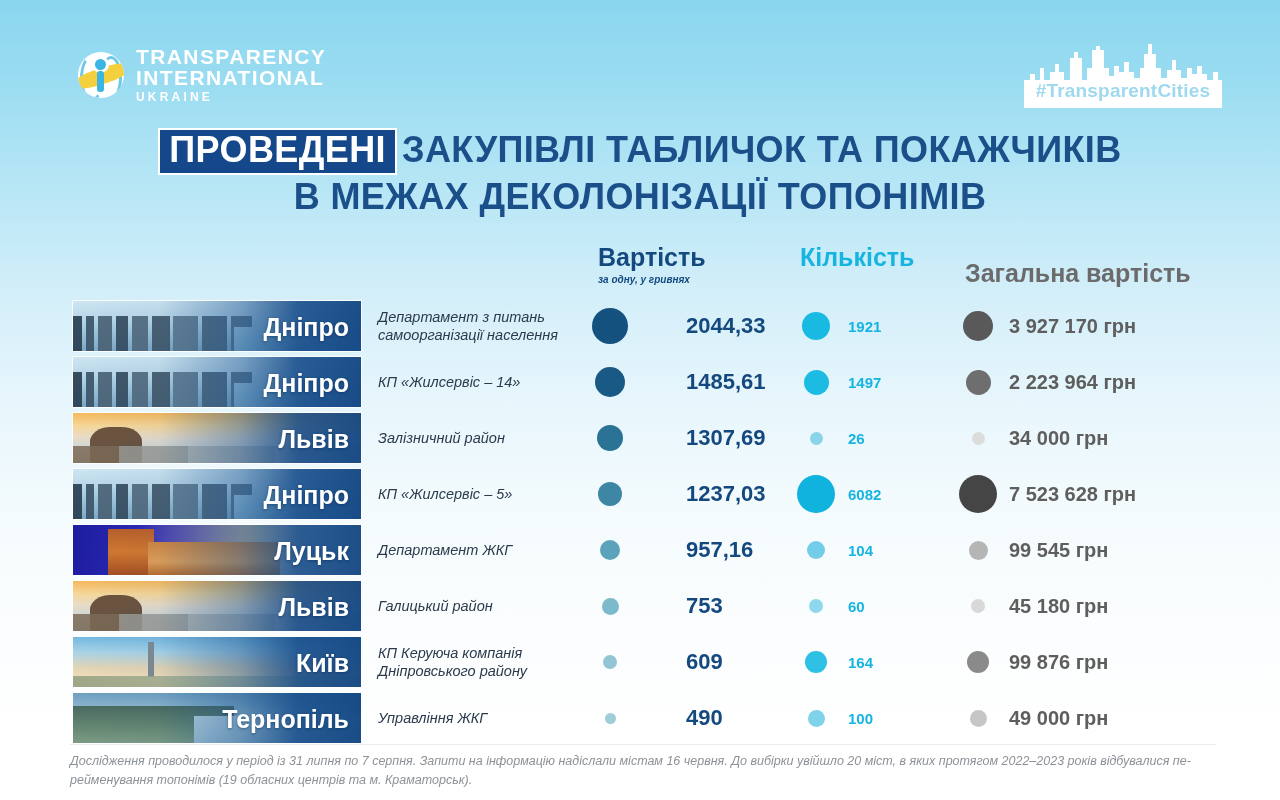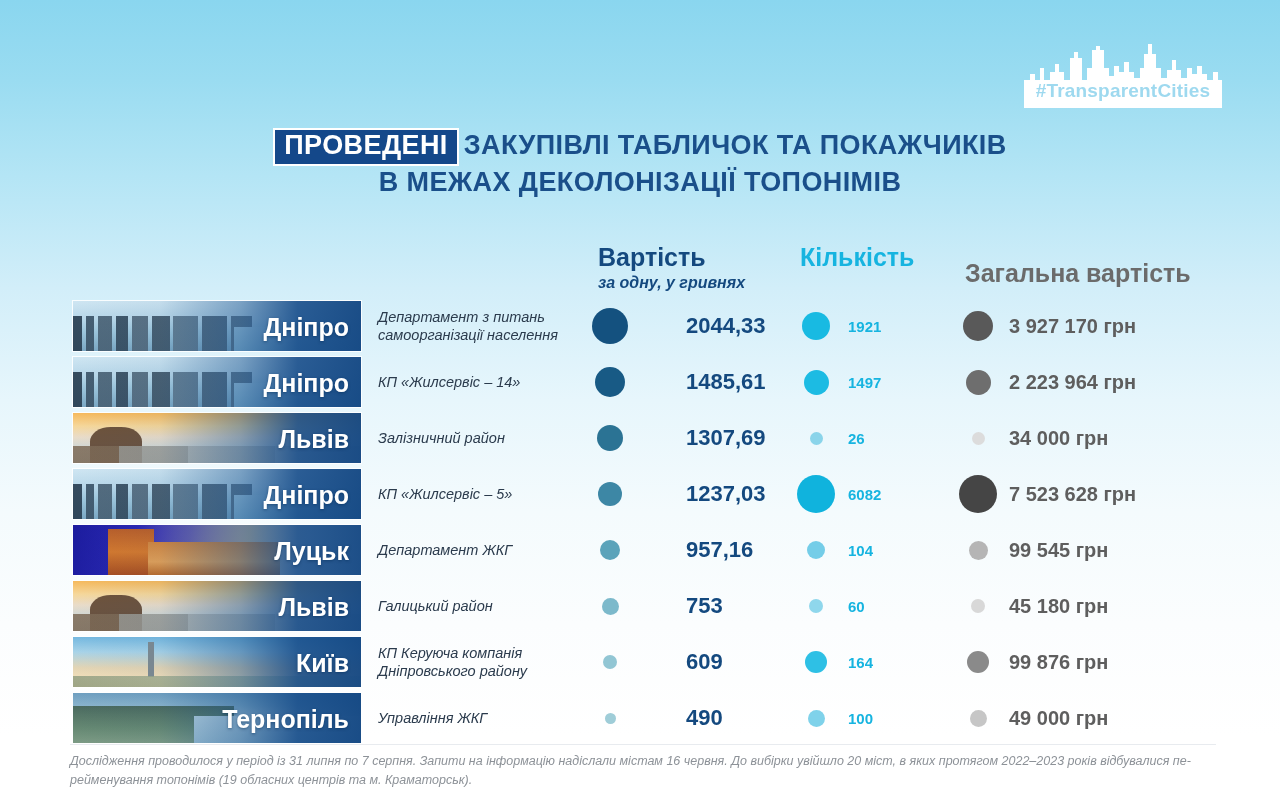--- a/index.html
+++ b/index.html
@@ -146,21 +146,21 @@
 
   
   .title-wrap {
     position: absolute;
     left: 0;
     top: 128px;
     width: 1280px;
     text-align: center;
   }
   .title-line {
-    font-size: 27px;
+    font-size: 36px;
     font-weight: bold;
     color: #1a4f8a;
     letter-spacing: 0.4px;
     line-height: 1.2;
     white-space: nowrap;
   }
   .title-line .hl {
     display: inline-block;
     background: #14488a;
     color: #ffffff;
@@ -185,21 +185,21 @@
   .ch-cost {
     left: 598px;
     top: 0;
     font-size: 25px;
     color: #14497f;
   }
   .ch-cost-sub {
     position: absolute;
     left: 598px;
     top: 31px;
-    font-size: 16px;
+    font-size: 10px;
     font-style: italic;
     font-weight: bold;
     color: #14497f;
   }
   .ch-qty {
     left: 800px;
     top: 0;
     font-size: 25px;
     color: #16b4e0;
   }
@@ -472,20 +472,34 @@
     width: 1146px;
     height: 1px;
     background: rgba(150,165,180,0.22);
   }
 </style>
 </head>
 <body>
 
 <div class="poster">
 
+  <div class="ti-logo">
+    <div class="ti-mark">
+      <div class="globe-arcL"></div>
+      <div class="globe-arcR"></div>
+      <div class="globe-band"></div>
+      <div class="globe-person"></div>
+      <div class="globe-body"></div>
+    </div>
+    <div class="ti-text">
+      <div class="l1">TRANSPARENCY</div>
+      <div class="l2">INTERNATIONAL</div>
+      <div class="l3">UKRAINE</div>
+    </div>
+  </div>
 
   <div class="hashtag-block">
     <svg class="skyline" viewBox="0 0 198 70" preserveAspectRatio="none">
       <path fill="#ffffff" d="M0,70 L0,42 L6,42 L6,36 L11,36 L11,42 L16,42 L16,30 L20,30 L20,42 L26,42 L26,34 L31,34 L31,26 L35,26 L35,34 L40,34 L40,42 L46,42 L46,20 L50,20 L50,14 L54,14 L54,20 L58,20 L58,42 L63,42 L63,30 L68,30 L68,12 L72,12 L72,8 L76,8 L76,12 L80,12 L80,30 L85,30 L85,38 L90,38 L90,28 L95,28 L95,34 L100,34 L100,24 L105,24 L105,34 L110,34 L110,40 L116,40 L116,30 L120,30 L120,16 L124,16 L124,6 L128,6 L128,16 L132,16 L132,30 L137,30 L137,40 L143,40 L143,32 L148,32 L148,22 L152,22 L152,32 L157,32 L157,40 L163,40 L163,30 L168,30 L168,36 L173,36 L173,28 L178,28 L178,36 L183,36 L183,42 L189,42 L189,34 L194,34 L194,42 L198,42 L198,70 Z"></path>
     </svg>
     <div class="hashtag-label">#TransparentCities</div>
   </div>
 
   <div class="title-wrap">
     <div class="title-line">

